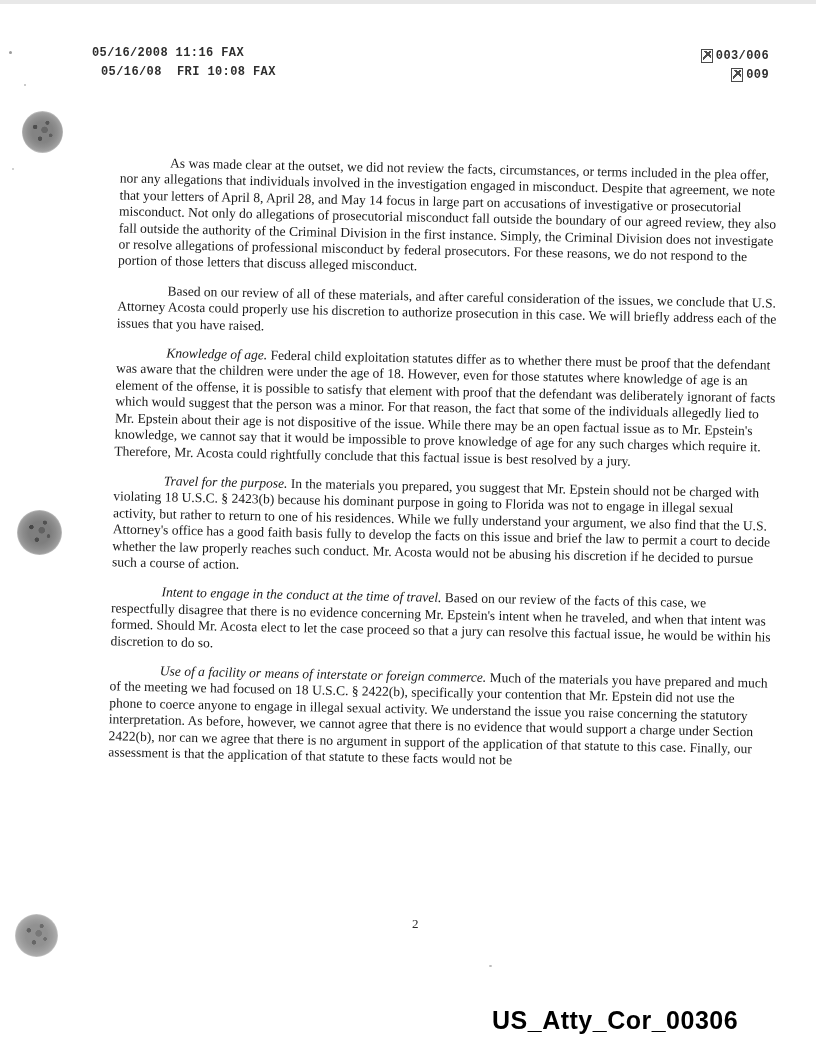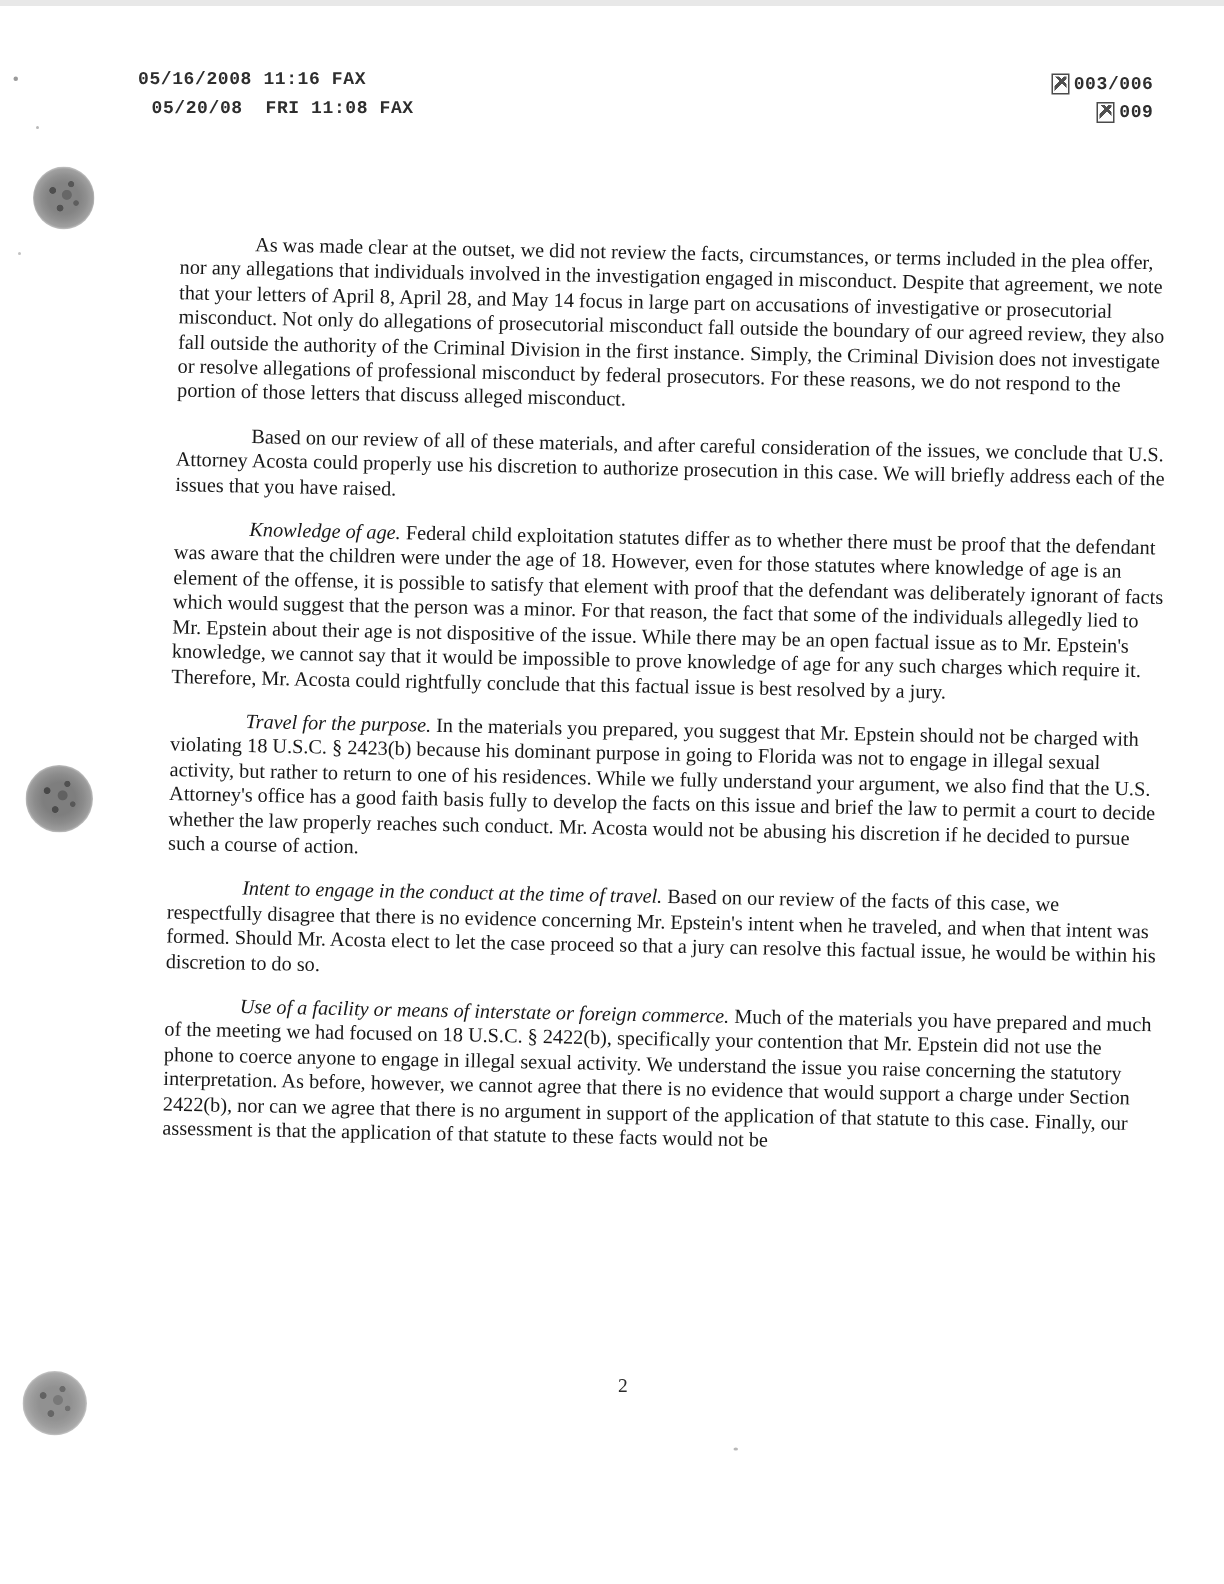--- a/index.html
+++ b/index.html
@@ -69,21 +69,21 @@
     font-family:"Liberation Sans", sans-serif; font-weight:700;
     font-size:25px; letter-spacing:0.5px; color:#000;
   }
 </style>
 </head>
 <body>
 
 <div class="page">
 
   <div class="fax-line fax-l1-left">05/16/2008 11:16 FAX</div>
-  <div class="fax-line fax-l2-left">05/20/08  FRI 11:08 FAX</div>
+  <div class="fax-line fax-l2-left">05/16/08  FRI 10:08 FAX</div>
 
   <div class="fax-right fax-r1">
     <span class="pgicon"></span>
     <span>003/006</span>
   </div>
   <div class="fax-right fax-r2">
     <span class="pgicon"></span>
     <span>009</span>
   </div>
 
@@ -100,13 +100,14 @@
       <p class="para">As was made clear at the outset, we did not review the facts, circumstances, or terms included in the plea offer, nor any allegations that individuals involved in the investigation engaged in misconduct.  Despite that agreement, we note that your letters of April 8, April 28, and May 14 focus in large part on accusations of investigative or prosecutorial misconduct.  Not only do allegations of prosecutorial misconduct fall outside the boundary of our agreed review, they also fall outside the authority of the Criminal Division in the first instance.  Simply, the Criminal Division does not investigate or resolve allegations of professional misconduct by federal prosecutors.  For these reasons, we do not respond to the portion of those letters that discuss alleged misconduct.</p>
       <p class="para">Based on our review of all of these materials, and after careful consideration of the issues, we conclude that U.S. Attorney Acosta could properly use his discretion to authorize prosecution in this case.  We will briefly address each of the issues that you have raised.</p>
       <p class="para"><i>Knowledge of age.  </i>Federal child exploitation statutes differ as to whether there must be proof that the defendant was aware that the children were under the age of 18.  However, even for those statutes where knowledge of age is an element of the offense, it is possible to satisfy that element with proof that the defendant was deliberately ignorant of facts which would suggest that the person was a minor.  For that reason, the fact that some of the individuals allegedly lied to Mr. Epstein about their age is not dispositive of the issue.  While there may be an open factual issue as to Mr. Epstein's knowledge, we cannot say that it would be impossible to prove knowledge of age for any such charges which require it.  Therefore, Mr. Acosta could rightfully conclude that this factual issue is best resolved by a jury.</p>
       <p class="para"><i>Travel for the purpose.  </i>In the materials you prepared, you suggest that Mr. Epstein should not be charged with violating 18 U.S.C. § 2423(b) because his dominant purpose in going to Florida was not to engage in illegal sexual activity, but rather to return to one of his residences.  While we fully understand your argument, we also find that the U.S. Attorney's office has a good faith basis fully to develop the facts on this issue and brief the law to permit a court to decide whether the law properly reaches such conduct.  Mr. Acosta would not be abusing his discretion if he decided to pursue such a course of action.</p>
       <p class="para"><i>Intent to engage in the conduct at the time of travel.  </i>Based on our review of the facts of this case, we respectfully disagree that there is no evidence concerning Mr. Epstein's intent when he traveled, and when that intent was formed.  Should Mr. Acosta elect to let the case proceed so that a jury can resolve this factual issue, he would be within his discretion to do so.</p>
       <p class="para"><i>Use of a facility or means of interstate or foreign commerce.  </i>Much of the materials you have prepared and much of the meeting we had focused on 18 U.S.C. § 2422(b), specifically your contention that Mr. Epstein did not use the phone to coerce anyone to engage in illegal sexual activity.  We understand the issue you raise concerning the statutory interpretation.  As before, however, we cannot agree that there is no evidence that would support a charge under Section 2422(b), nor can we agree that there is no argument in support of the application of that statute to this case.  Finally, our assessment is that the application of that statute to these facts would not be</p>
     </div>
 
   <div class="page-number">2</div>
 
+  <div class="bates">US_Atty_Cor_00306</div>
 </div>
 
 </body></html>

